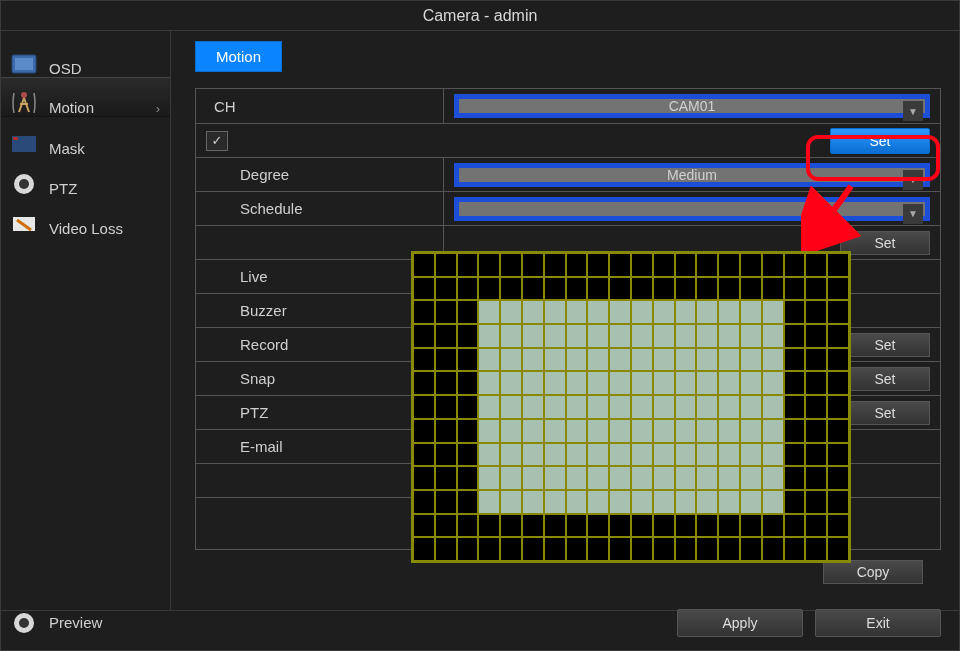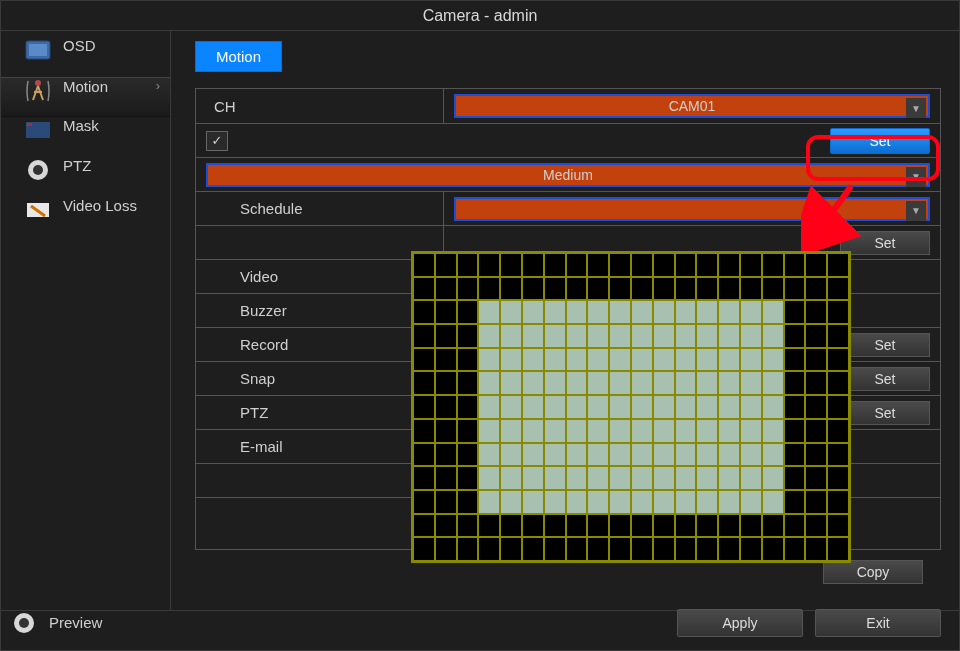--- a/index.html
+++ b/index.html
@@ -20,23 +20,23 @@
     color: #d8d8d8;
   }
   .main { display: flex; height: 580px; }
   .sidebar {
     width: 170px;
     border-right: 1px solid #3a3a3a;
     display: flex; flex-direction: column;
     padding-top: 6px;
   }
   .side-item {
-    display: flex; align-items: flex-start;
+    display: flex; align-items: flex-end;
     height: 40px;
-    padding-left: 24px;
+    padding-left: 10px;
     gap: 12px;
     font-size: 15px;
     cursor: pointer;
   }
   .side-item.active {
     background: linear-gradient(#2a2a2a,#1a1a1a);
     border-top: 1px solid #444; border-bottom: 1px solid #111;
   }
   .side-item .chev { margin-left: auto; margin-right: 10px; font-size: 13px; color: #888; }
   .side-icon { width: 26px; height: 26px; display:flex;align-items:center;justify-content:center; }
@@ -68,22 +68,22 @@
   .cell-label.indent2 { padding-left: 44px; }
   .cell-value {
     flex: 1;
     display: flex; align-items: center;
     padding: 0 10px;
     gap: 8px;
   }
   .dropdown {
     flex: 1;
     height: 24px;
-    border: 2px solid #1d4ed8;
-    background: #c2410c;
+    border: 5px solid #1d4ed8;
+    background: #737373;
     display: flex; align-items: center; justify-content: center;
     position: relative;
     font-size: 14px;
   }
   .dropdown .dd-arrow {
     position: absolute; right: 2px; top: 2px;
     width: 20px; height: 20px;
     background: #3a3a3a;
     display: flex; align-items: center; justify-content: center;
     font-size: 10px; color: #aaa;
@@ -242,20 +242,21 @@
       <div class="row">
         <div class="cell-value">
           <div class="checkbox">
               <span>✓</span>
             </div>
           <div class="btn-blue">Set</div>
         </div>
       </div>
 
       <div class="row">
+        <div class="cell-label indent1">Degree</div>
         <div class="cell-value">
           <div class="dropdown">
             <span>Medium</span>
             <span class="dd-arrow">▼</span>
           </div>
         </div>
       </div>
 
       <div class="row">
         <div class="cell-label indent1">Schedule</div>
@@ -267,21 +268,21 @@
       </div>
 
       <div class="row blank-row">
         <div class="cell-label"></div>
         <div class="cell-value">
           <div class="btn-gray">Set</div>
         </div>
       </div>
 
       <div class="row">
-        <div class="cell-label indent2">Video</div>
+        <div class="cell-label indent2">Live</div>
         <div class="cell-value"></div>
       </div>
 
       <div class="row">
         <div class="cell-label indent2">Buzzer</div>
         <div class="cell-value"></div>
       </div>
 
       <div class="row">
         <div class="cell-label indent2">Record</div>

